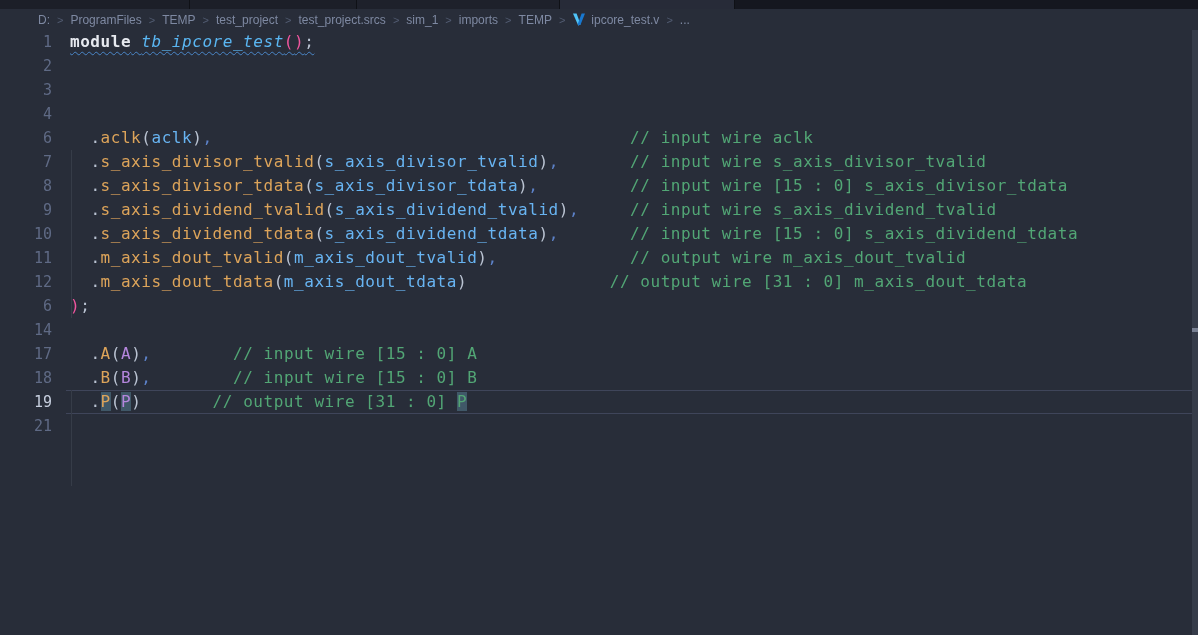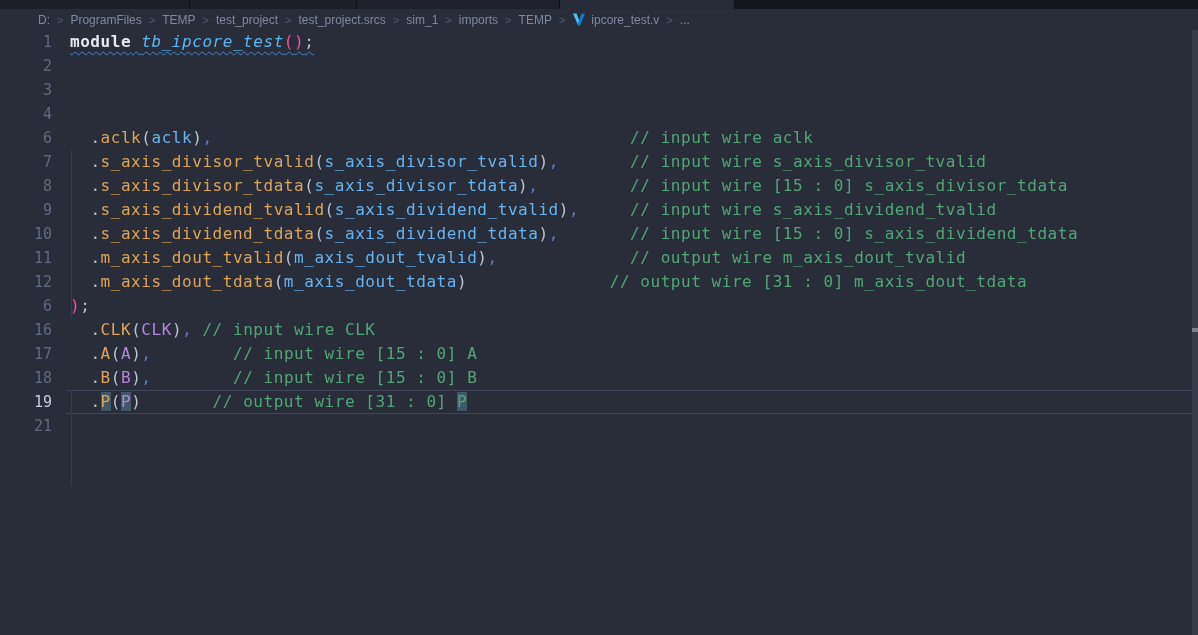--- a/index.html
+++ b/index.html
@@ -116,21 +116,21 @@
         <div class="row"><span class="ln">3</span><span class="fold"></span><span class="code"></span></div>
         <div class="row"><span class="ln">4</span><span class="fold"></span><span class="code"></span></div>
         <div class="row"><span class="ln">6</span><span class="fold"></span><span class="code"><span class="tk-pl">  </span><span class="tk-pun">.</span><span class="tk-port">aclk</span><span class="tk-pun">(</span><span class="tk-sig">aclk</span><span class="tk-pun">)</span><span class="tk-cma">,</span><span class="tk-pl">                                         </span><span class="tk-cmt">// input wire aclk</span></span></div>
         <div class="row"><span class="ln">7</span><span class="fold"></span><span class="code"><span class="tk-pl">  </span><span class="tk-pun">.</span><span class="tk-port">s_axis_divisor_tvalid</span><span class="tk-pun">(</span><span class="tk-sig">s_axis_divisor_tvalid</span><span class="tk-pun">)</span><span class="tk-cma">,</span><span class="tk-pl">       </span><span class="tk-cmt">// input wire s_axis_divisor_tvalid</span></span></div>
         <div class="row"><span class="ln">8</span><span class="fold"></span><span class="code"><span class="tk-pl">  </span><span class="tk-pun">.</span><span class="tk-port">s_axis_divisor_tdata</span><span class="tk-pun">(</span><span class="tk-sig">s_axis_divisor_tdata</span><span class="tk-pun">)</span><span class="tk-cma">,</span><span class="tk-pl">         </span><span class="tk-cmt">// input wire [15 : 0] s_axis_divisor_tdata</span></span></div>
         <div class="row"><span class="ln">9</span><span class="fold"></span><span class="code"><span class="tk-pl">  </span><span class="tk-pun">.</span><span class="tk-port">s_axis_dividend_tvalid</span><span class="tk-pun">(</span><span class="tk-sig">s_axis_dividend_tvalid</span><span class="tk-pun">)</span><span class="tk-cma">,</span><span class="tk-pl">     </span><span class="tk-cmt">// input wire s_axis_dividend_tvalid</span></span></div>
         <div class="row"><span class="ln">10</span><span class="fold"></span><span class="code"><span class="tk-pl">  </span><span class="tk-pun">.</span><span class="tk-port">s_axis_dividend_tdata</span><span class="tk-pun">(</span><span class="tk-sig">s_axis_dividend_tdata</span><span class="tk-pun">)</span><span class="tk-cma">,</span><span class="tk-pl">       </span><span class="tk-cmt">// input wire [15 : 0] s_axis_dividend_tdata</span></span></div>
         <div class="row"><span class="ln">11</span><span class="fold"></span><span class="code"><span class="tk-pl">  </span><span class="tk-pun">.</span><span class="tk-port">m_axis_dout_tvalid</span><span class="tk-pun">(</span><span class="tk-sig">m_axis_dout_tvalid</span><span class="tk-pun">)</span><span class="tk-cma">,</span><span class="tk-pl">             </span><span class="tk-cmt">// output wire m_axis_dout_tvalid</span></span></div>
         <div class="row"><span class="ln">12</span><span class="fold"></span><span class="code"><span class="tk-pl">  </span><span class="tk-pun">.</span><span class="tk-port">m_axis_dout_tdata</span><span class="tk-pun">(</span><span class="tk-sig">m_axis_dout_tdata</span><span class="tk-pun">)</span><span class="tk-pl">              </span><span class="tk-cmt">// output wire [31 : 0] m_axis_dout_tdata</span></span></div>
         <div class="row"><span class="ln">6</span><span class="fold"></span><span class="code"><span class="tk-pk">)</span><span class="tk-pun">;</span></span></div>
-        <div class="row"><span class="ln">16</span><span class="fold"></span><span class="code"><span class="tk-pl">  </span><span class="tk-pun">.</span><span class="tk-port">CLK</span><span class="tk-pun">(</span><span class="tk-sigp">CLK</span><span class="tk-pun">)</span><span class="tk-cma">,</span><span class="tk-pl"> </span><span class="tk-cmt">// input wire CLK</span></span></div>
+        <div class="row"><span class="ln">14</span><span class="fold"></span><span class="code"></span></div>
         <div class="row"><span class="ln">17</span><span class="fold"></span><span class="code"><span class="tk-pl">  </span><span class="tk-pun">.</span><span class="tk-port">A</span><span class="tk-pun">(</span><span class="tk-sigp">A</span><span class="tk-pun">)</span><span class="tk-cma">,</span><span class="tk-pl">        </span><span class="tk-cmt">// input wire [15 : 0] A</span></span></div>
         <div class="row"><span class="ln">18</span><span class="fold"></span><span class="code"><span class="tk-pl">  </span><span class="tk-pun">.</span><span class="tk-port">B</span><span class="tk-pun">(</span><span class="tk-sigp">B</span><span class="tk-pun">)</span><span class="tk-cma">,</span><span class="tk-pl">        </span><span class="tk-cmt">// input wire [15 : 0] B</span></span></div>
         <div class="row current"><span class="ln">19</span><span class="fold"></span><span class="code"><span class="tk-pl">  </span><span class="tk-pun">.</span><span class="tk-port hl">P</span><span class="tk-pun">(</span><span class="tk-sigp hl">P</span><span class="tk-pun">)</span><span class="tk-pl">       </span><span class="tk-cmt">// output wire [31 : 0] </span><span class="tk-cmt hl">P</span></span></div>
         <div class="row"><span class="ln">21</span><span class="fold"></span><span class="code"></span></div>
       </div>
   <div class="indent-guide" style="left: 71px; top: 120px; height: 168px;"></div>
       <div class="indent-guide" style="left: 71px; top: 360px; height: 96px;"></div>
     </div>
 
   <div class="scrollbar">

